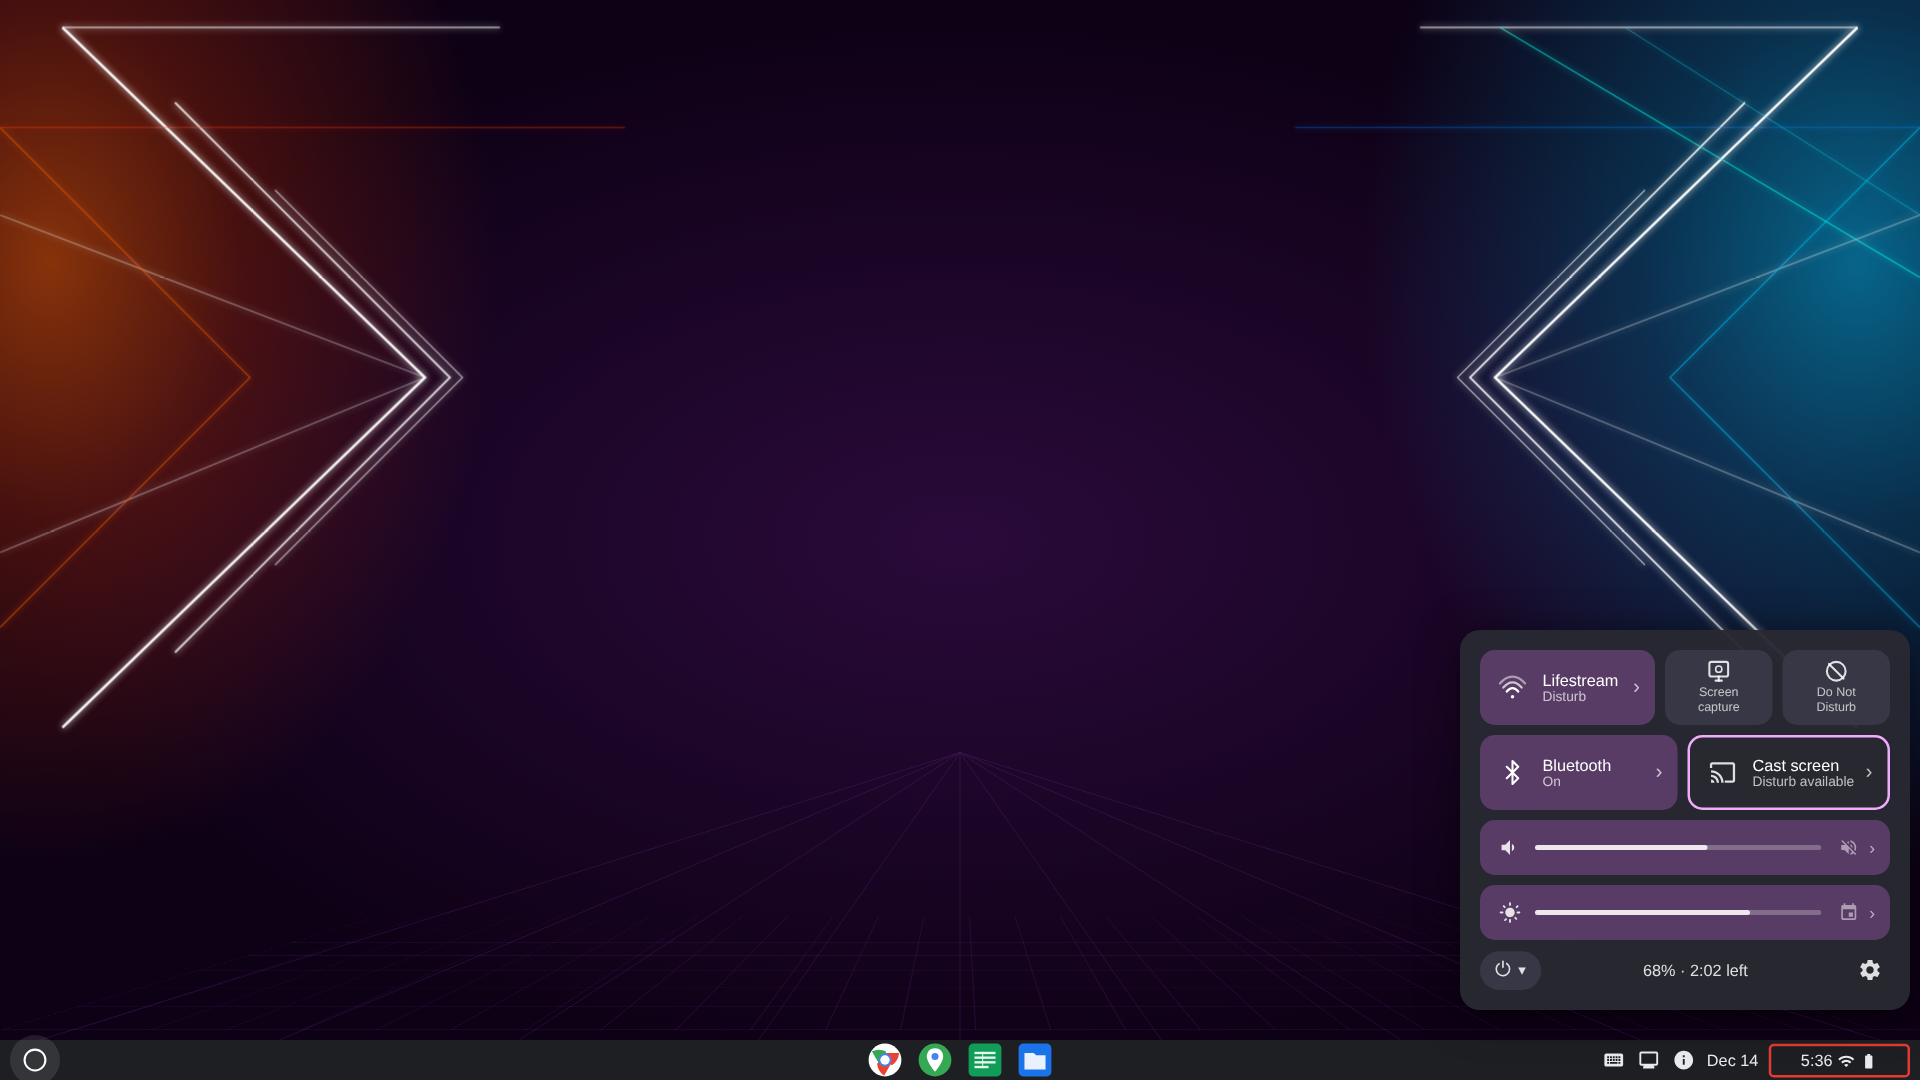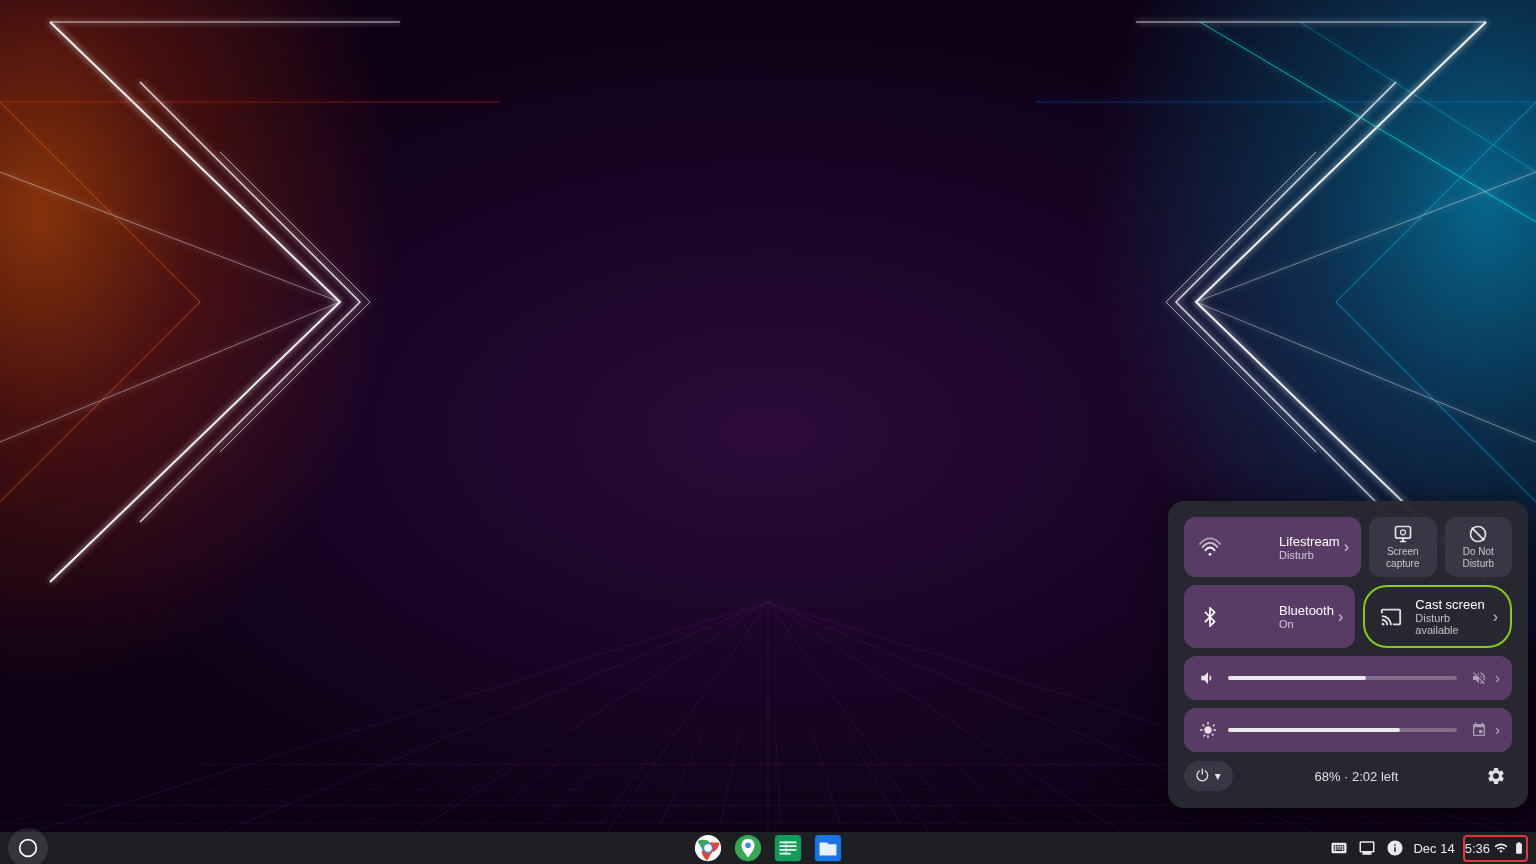--- a/index.html
+++ b/index.html
@@ -125,23 +125,23 @@
       height: 20px;
       display: flex;
       align-items: center;
       justify-content: center;
       color: #e8eaed;
       font-size: 14px;
     }
 
     .clock-area {
       display: flex;
-      align-items: flex-start;
+      align-items: flex-end;
       gap: 4px;
-      padding: 4px 0;
+      padding: 4px 24px;
       border-radius: 4px;
       border: 2px solid #e53935;
       cursor: pointer;
     }
 
     .clock-time {
       color: #e8eaed;
       font-size: 13px;
       font-weight: 500;
     }
@@ -188,21 +188,20 @@
       height: 28px;
       display: flex;
       align-items: center;
       justify-content: center;
       margin-right: 10px;
       flex-shrink: 0;
     }
 
     .qs-tile-wide .tile-text {
       flex: 1;
-      margin-left: 45px;
     }
 
     .qs-tile-wide .tile-title {
       color: #fff;
       font-size: 13px;
       font-weight: 500;
     }
 
     .qs-tile-wide .tile-subtitle {
       color: rgba(255,255,255,0.7);
@@ -212,28 +211,28 @@
     .qs-tile-wide .tile-arrow {
       color: rgba(255,255,255,0.7);
       font-size: 16px;
       margin-left: 4px;
     }
 
     
     .qs-tile-cast {
       flex: 1;
       background: rgba(40, 40, 50, 0.97);
-      border-radius: 24px;
+      border-radius: 12px;
       padding: 10px 12px;
       display: flex;
       align-items: center;
       cursor: pointer;
       position: relative;
       min-height: 60px;
-      border: 2px solid #84cc16;
+      border: 2px solid #f0abfc;
     }
 
     .qs-tile-cast .tile-icon {
       width: 28px;
       height: 28px;
       display: flex;
       align-items: center;
       justify-content: center;
       margin-right: 10px;
       flex-shrink: 0;

